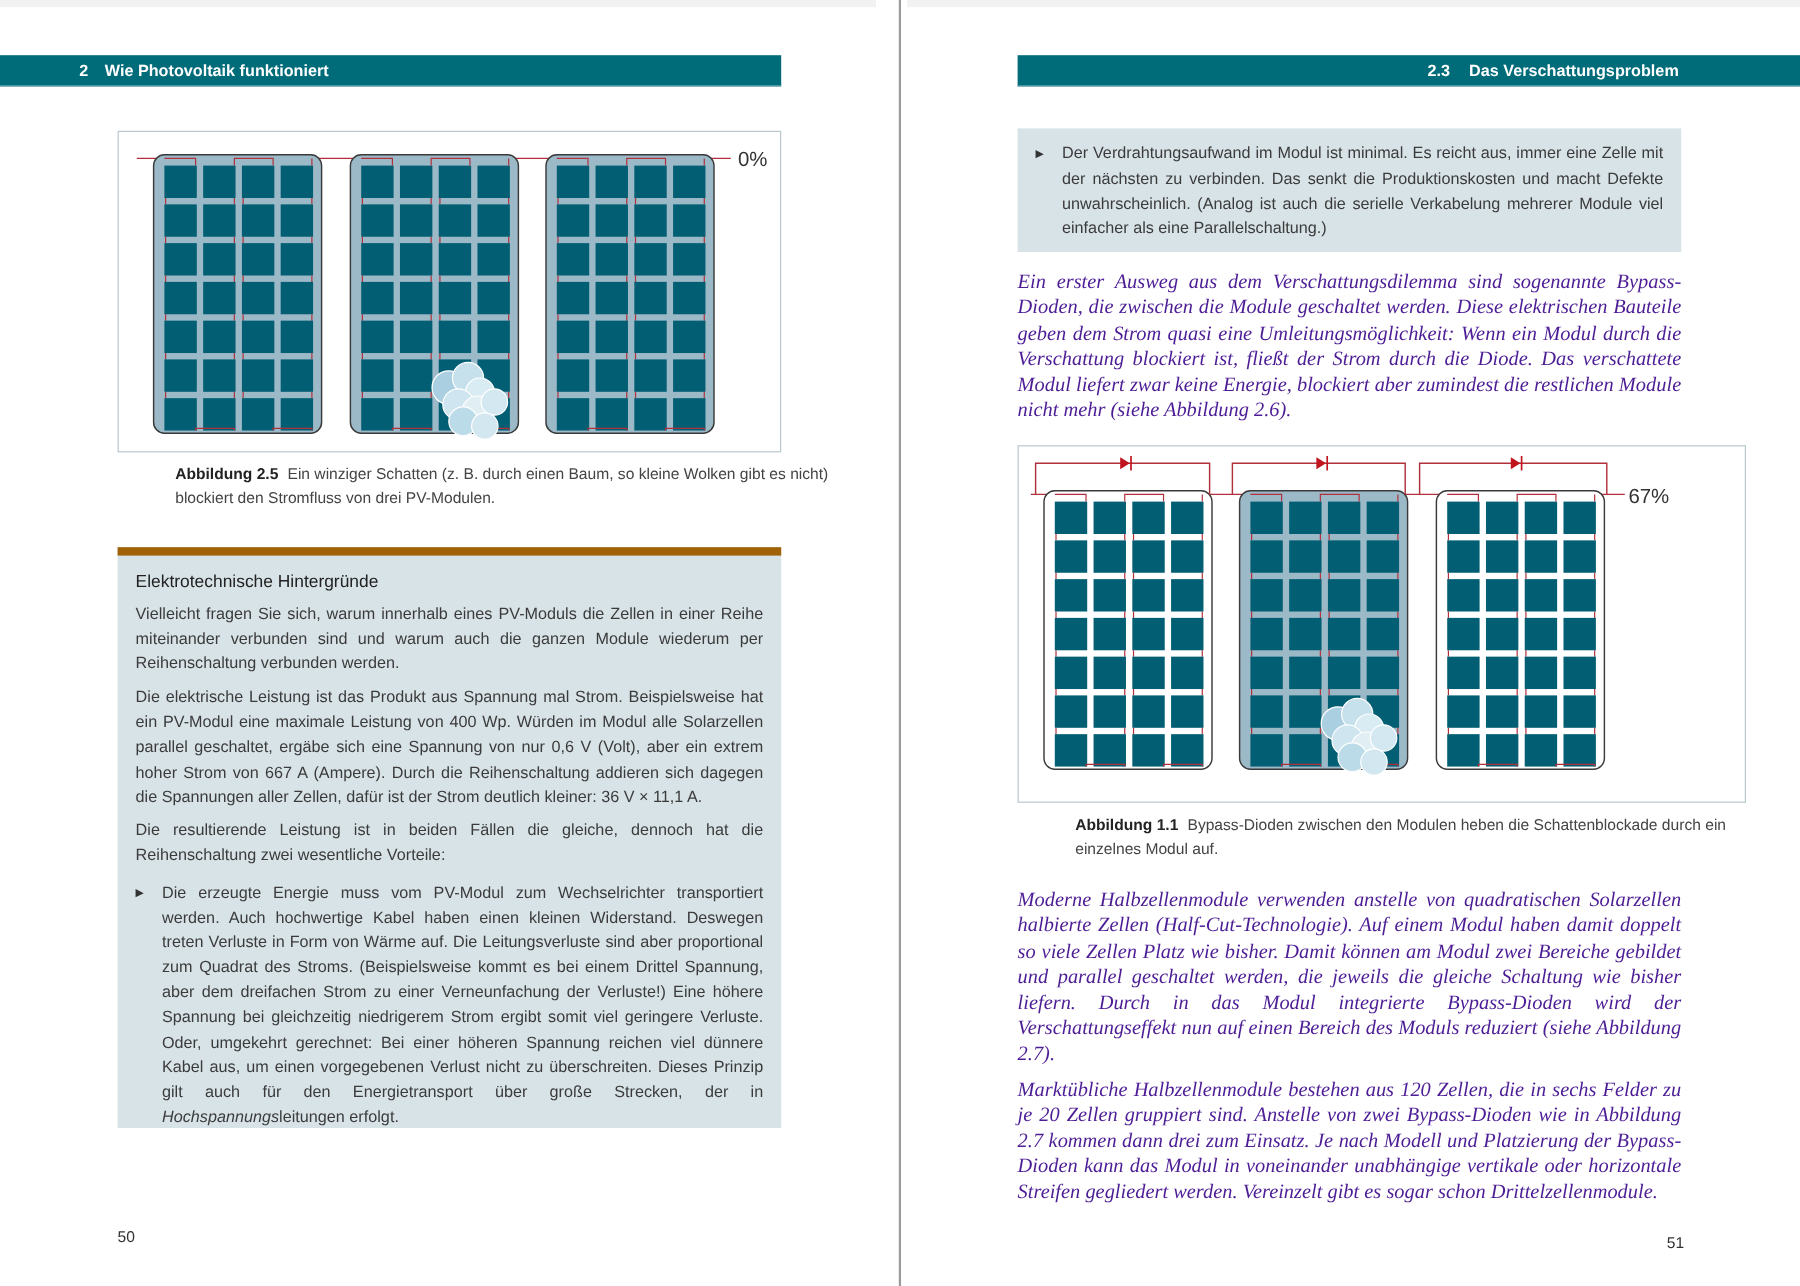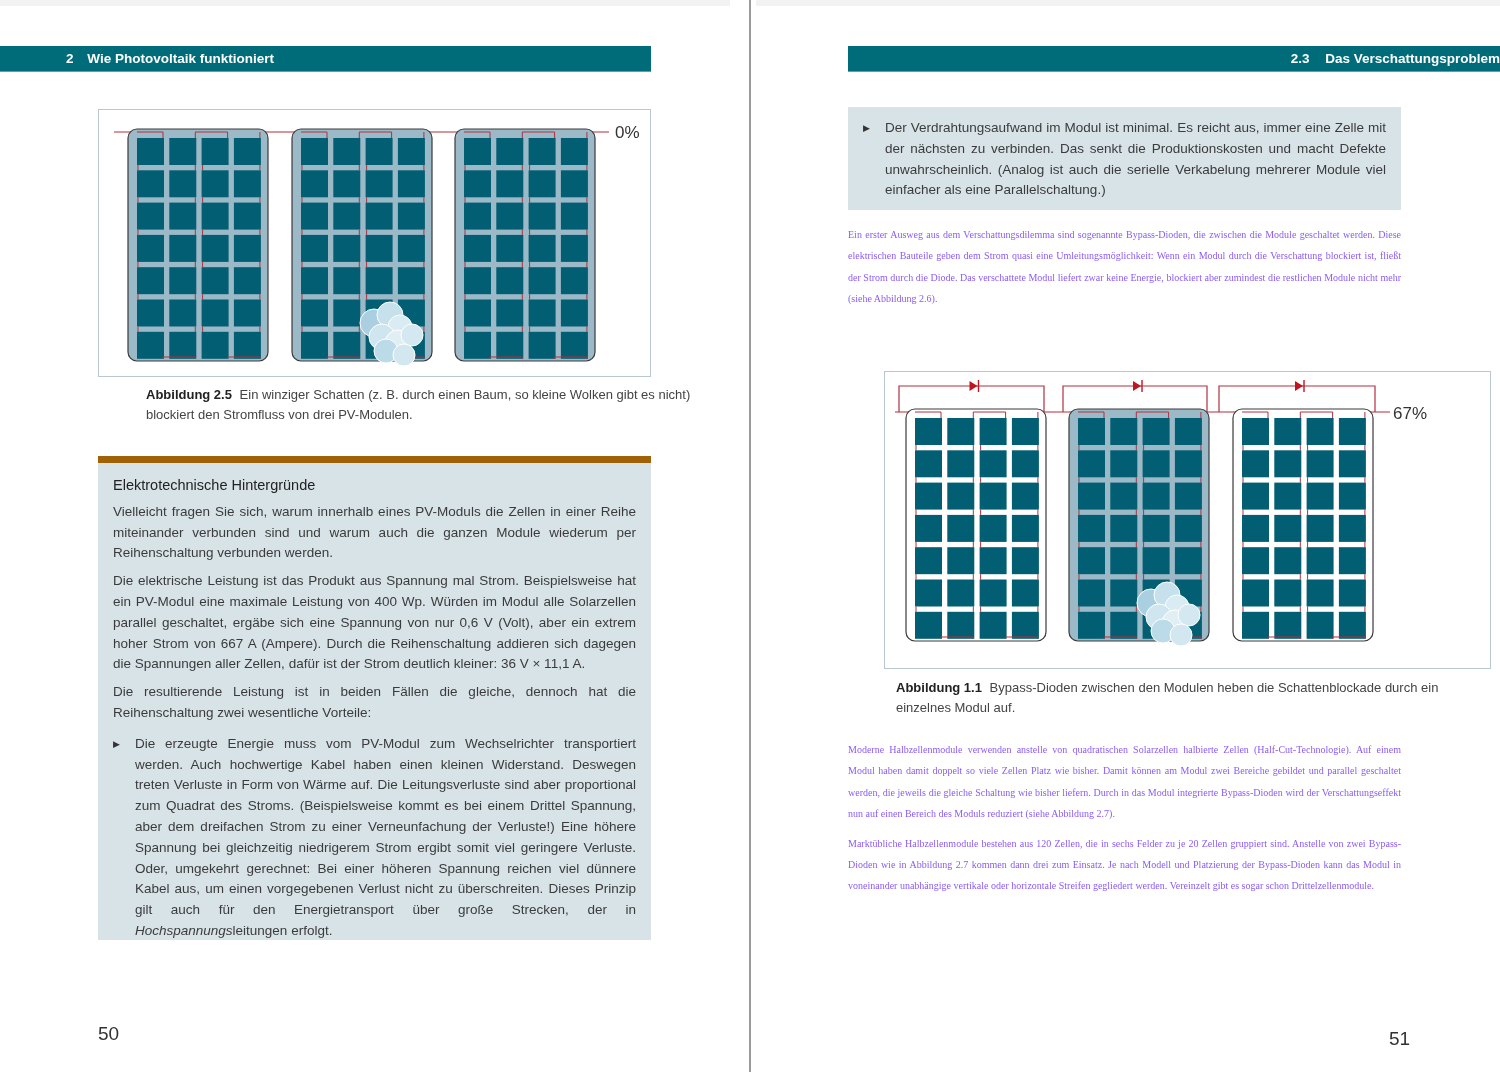--- a/index.html
+++ b/index.html
@@ -5,42 +5,42 @@
   html, body { margin: 0; padding: 0; background: #ffffff; }
   body { width: 1500px; height: 1072px; position: relative; overflow: hidden; font-family: "Liberation Sans", sans-serif; color: #3a3a3a; }
   .page { position: absolute; top: 0; height: 1072px; background: #fff; }
   .page-left { left: 0; width: 749px; }
   .page-right { left: 751px; width: 749px; }
   .spine { position: absolute; left: 749px; top: 0; width: 2px; height: 1072px; background: #9a9a9a; }
   .top-edge { position: absolute; top: 0; height: 6px; background: #f2f2f2; }
 
   .header-bar { position: absolute; top: 46px; height: 26px; background: #006c7a; color: #fff; font-weight: bold; font-size: 13.5px; line-height: 26px; border-bottom: 1px solid #5aa0aa; }
   .header-left { left: 0; width: 651px; padding-left: 66px; box-sizing: border-box; }
-  .header-right { left: 97px; width: 652px; text-align: right; box-sizing: border-box; }
+  .header-right { left: 97px; width: 652px; text-align: right; padding-right: 101px; box-sizing: border-box; }
   .header-bar .num { margin-right: 10px; }
   .header-right .num { margin-right: 12px; }
 
   .figure { position: absolute; background: #fff; border: 1px solid #b9c8cf; box-sizing: border-box; }
   .figure svg { position: absolute; left: 0; top: 0; }
 
   .caption { position: absolute; font-size: 13px; line-height: 19.5px; color: #444; margin-left: 48px; }
   .caption b { color: #222; font-weight: bold; margin-right: 4px; }
 
   .infobox { position: absolute; left: 98px; top: 456px; width: 553px; height: 484px; background: #d8e3e8; border-top: 7px solid #a16207; box-sizing: border-box; padding: 12px 15px 0 15px; font-size: 13.5px; line-height: 20.8px; color: #3b3b3b; }
   .infobox h3 { margin: 0 0 6px 0; font-size: 14.5px; font-weight: normal; color: #222; }
   .infobox p { margin: 0 0 7px 0; text-align: justify; }
   .bullet { position: relative; padding-left: 22px; text-align: justify; }
   .bullet .tri { position: absolute; left: 0; top: 0; font-size: 9px; color: #333; }
 
   .tipbox { position: absolute; left: 848px; top: 107px; width: 553px; height: 103px; background: #d8e3e8; box-sizing: border-box; padding: 11px 15px 0 15px; font-size: 13.5px; line-height: 20.8px; color: #3b3b3b; }
 
-  .serif { position: absolute; font-family: "Liberation Serif", serif; font-size: 10px; line-height: 21.4px; color: #8b5cf6; text-align: justify; }
+  .serif { position: absolute; font-family: "Liberation Serif", serif; font-size: 17px; line-height: 21.4px; color: #4c1d95; text-align: justify; font-style: italic; }
   .serif p { margin: 0 0 8px 0; }
 
-  .pagenum { position: absolute; font-size: 19px; color: #333; }
+  .pagenum { position: absolute; font-size: 13px; color: #333; }
 </style>
 </head>
 <body>
 
 <div class="page page-left">
   <div class="top-edge" style="left:0;width:730px;"></div>
 
   <div class="header-bar header-left">
     <span class="num">2</span>
     <span>Wie Photovoltaik funktioniert</span>
@@ -271,21 +271,21 @@
   <div class="bullet">
     <span class="tri">▶</span>
     <span>Der Verdrahtungsaufwand im Modul ist minimal. Es reicht aus, immer eine Zelle mit der nächsten zu verbinden. Das senkt die Produktionskosten und macht Defekte unwahrscheinlich. (Analog ist auch die serielle Verkabelung mehrerer Module viel einfacher als eine Parallelschaltung.)</span>
   </div>
 </div>
 
 <div class="serif" style="left:848px;top:224px;width:553px;">
   <p>Ein erster Ausweg aus dem Verschattungsdilemma sind sogenannte Bypass-Dioden, die zwischen die Module geschaltet werden. Diese elektrischen Bauteile geben dem Strom quasi eine Umleitungsmöglichkeit: Wenn ein Modul durch die Verschattung blockiert ist, fließt der Strom durch die Diode. Das verschattete Modul liefert zwar keine Energie, blockiert aber zumindest die restlichen Module nicht mehr (siehe Abbildung 2.6).</p>
 </div>
 
-<div class="figure" style="left:884px;top:371px;width:607px;height:298px;text-decoration:underline;">
+<div class="figure" style="left:848px;top:371px;width:607px;height:298px;text-decoration:underline;">
   <svg id="fig2" width="553" height="298">
       <line x1="10" y1="40" x2="505" y2="40" stroke="#b0303c" stroke-width="1.2"></line>
       <rect x="21" y="37" width="140" height="232" rx="9" fill="#ffffff" stroke="#3a3a3a" stroke-width="1.2"></rect>
       <rect x="30" y="46" width="27" height="27" fill="#025f73"></rect>
       <line x1="31" y1="73" x2="31" y2="78.3" stroke="#b0303c" stroke-width="1"></line>
       <rect x="62.3" y="46" width="27" height="27" fill="#025f73"></rect>
       <line x1="88.3" y1="73" x2="88.3" y2="78.3" stroke="#b0303c" stroke-width="1"></line>
       <rect x="94.6" y="46" width="27" height="27" fill="#025f73"></rect>
       <line x1="95.6" y1="73" x2="95.6" y2="78.3" stroke="#b0303c" stroke-width="1"></line>
       <rect x="126.89999999999999" y="46" width="27" height="27" fill="#025f73"></rect>

